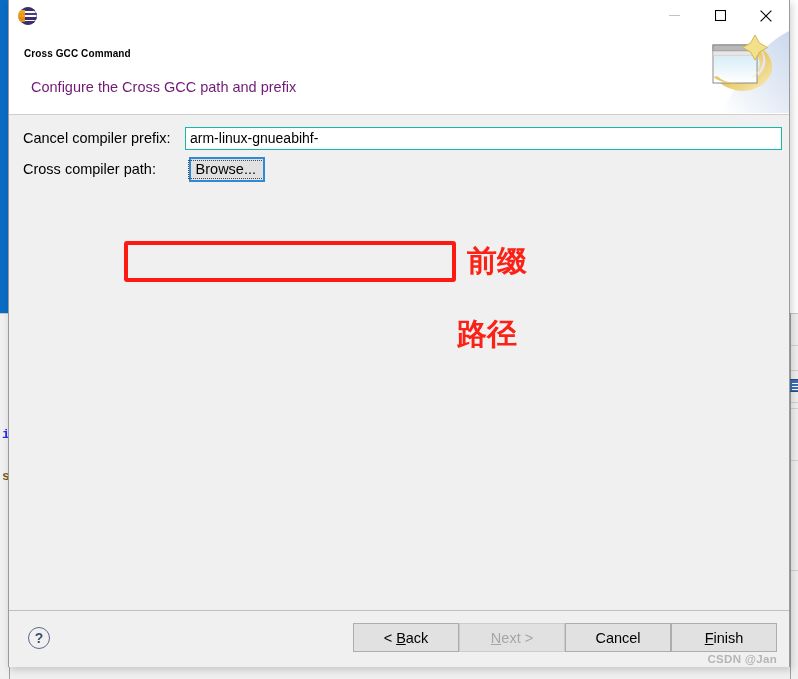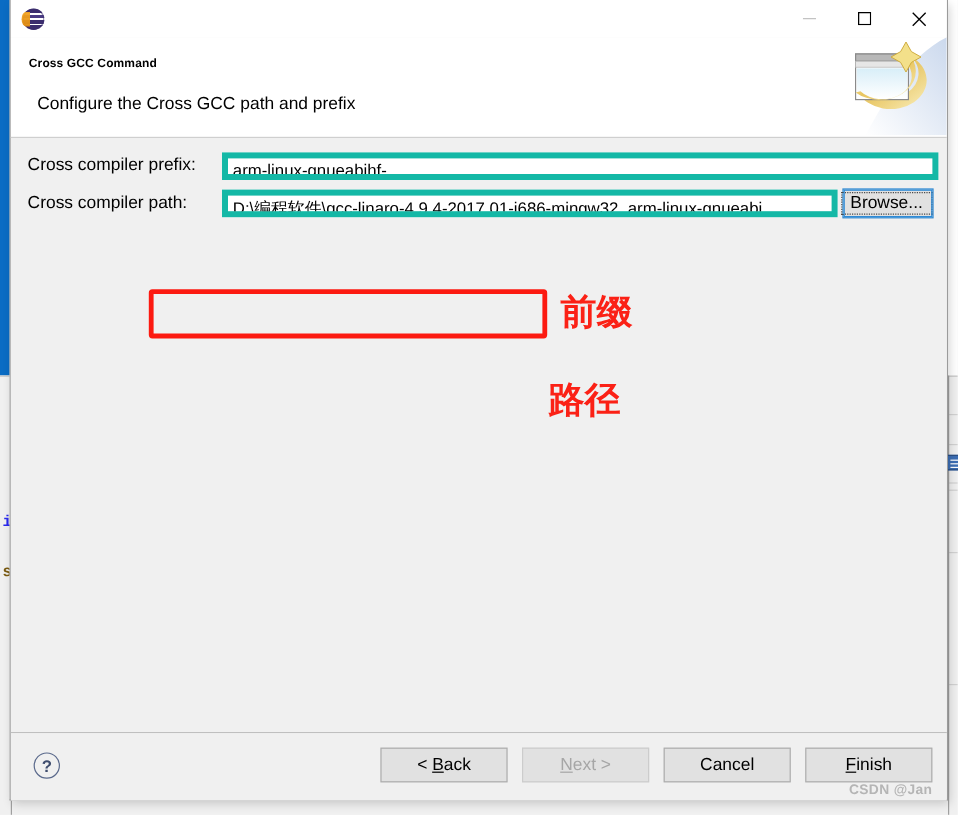--- a/index.html
+++ b/index.html
@@ -150,21 +150,21 @@
     font-size: 10px;
     font-weight: bold;
     color: #000000;
     letter-spacing: .1px;
   }
   .header-sub {
     position: absolute;
     left: 22px;
     top: 48px;
     font-size: 14.5px;
-    color: #000000;
+    color: #701a75;
   }
   .banner {
     position: absolute;
     right: 0;
     top: 0;
     width: 90px;
     height: 82px;
     overflow: hidden;
   }
 
@@ -190,21 +190,21 @@
     padding-left: 14px;
     box-sizing: border-box;
     font-size: 14.5px;
     color: #000000;
     white-space: nowrap;
   }
   .text-input {
     height: 23px;
     box-sizing: border-box;
     background: #ffffff;
-    border: 5px solid #14b8a6;
+    border: 1px solid #14b8a6;
     font-family: "Liberation Sans", sans-serif;
     font-size: 14px;
     color: #000000;
     padding: 0 4px;
     line-height: 21px;
     white-space: nowrap;
     overflow: hidden;
     text-overflow: clip;
   }
   .input-prefix { width: 597px; }
@@ -274,21 +274,21 @@
     display: flex;
     align-items: center;
     justify-content: center;
     box-sizing: border-box;
   }
   .btn-row {
     position: absolute;
     right: 12px;
     top: 12px;
     display: flex;
-    gap: 12px;
+    gap: 0;
   }
   .wiz-btn {
     width: 106px;
     height: 29px;
     box-sizing: border-box;
     background: #e1e1e1;
     border: 1px solid #adadad;
     font-size: 14.5px;
     color: #000000;
     display: flex;
@@ -390,27 +390,26 @@
         <rect x="15" y="26" width="42" height="25" fill="url(#paneGrad)"></rect>
         <path d="M14 46 a30 24 0 0 0 46 -30 l-5 4 a24 19 0 0 1 -37 25 Z" fill="url(#swoosh)"></path>
         <path d="M56 4 l4.5 8 l8 4.5 l-8 4.5 l-4.5 8 l-4.5 -8 l-8 -4.5 l8 -4.5 Z" fill="#f3e08a" stroke="#cda93c" stroke-width="0.8"></path>
       </svg>
     </div>
   </div>
 
   <div class="body-area">
 
     <div class="form-row row-prefix">
-      <div class="field-label">Cross compiler prefix:</div>
+      <div class="field-label">Cancel compiler prefix:</div>
       <div class="text-input input-prefix" placeholder="">arm-linux-gnueabihf-</div>
     </div>
 
     <div class="form-row row-path">
       <div class="field-label">Cross compiler path:</div>
-      <div class="text-input input-path" placeholder="">D:\编程软件\gcc-linaro-4.9.4-2017.01-i686-mingw32_arm-linux-gnueabi</div>
       <div class="browse-btn">
         <span class="focus-ring">Browse...</span>
       </div>
     </div>
 
     <div class="annot-box"></div>
     <div class="annot-text annot-prefix">前缀</div>
     <div class="annot-text annot-path">路径</div>
   </div>
 

